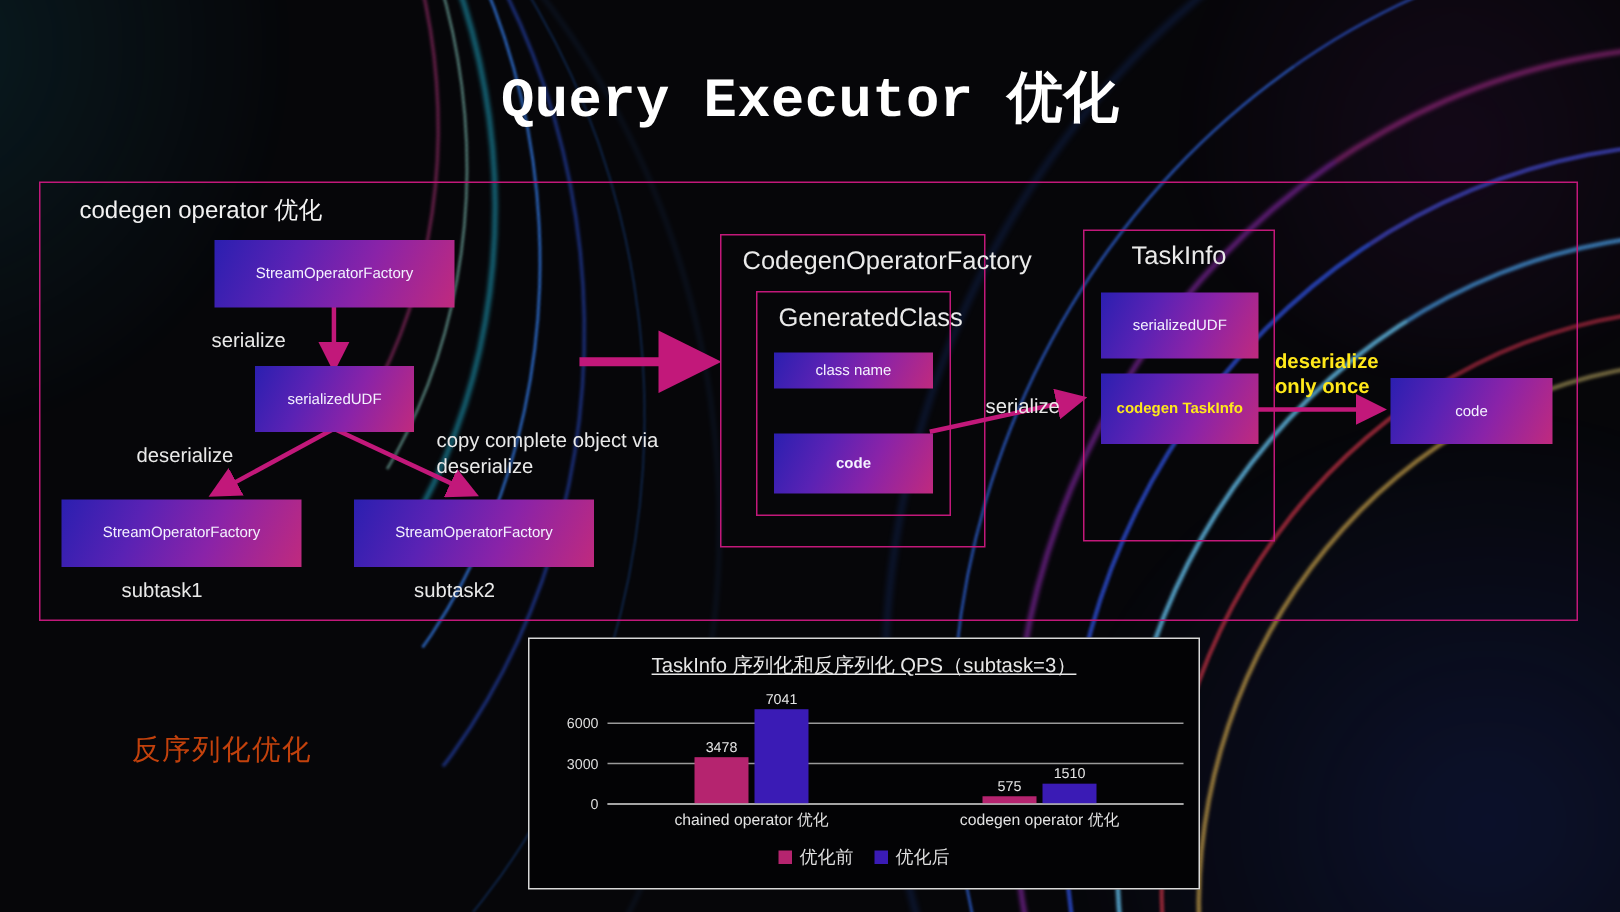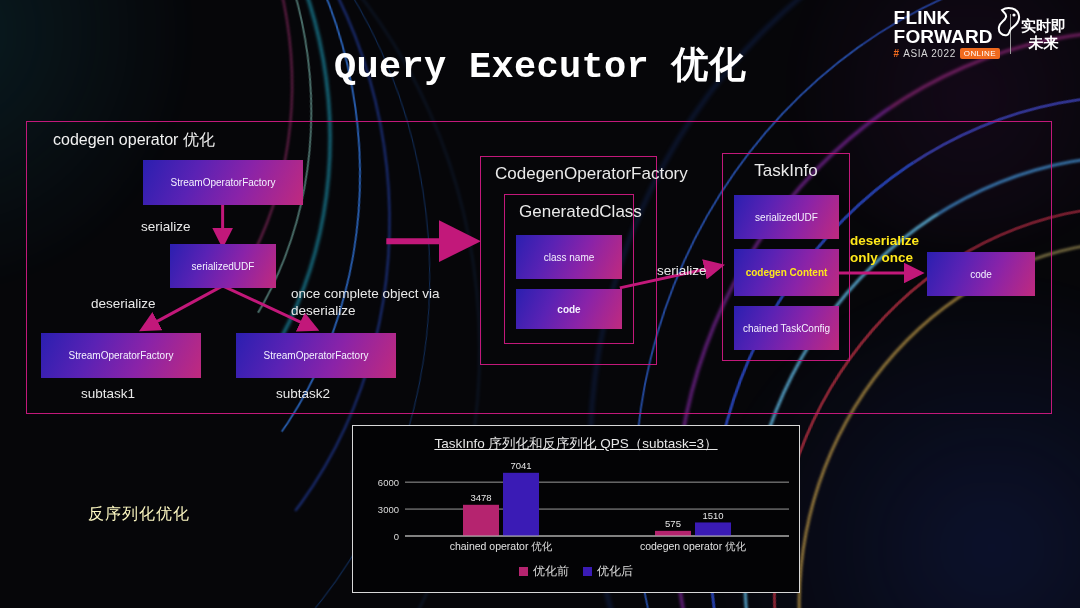--- a/index.html
+++ b/index.html
@@ -157,22 +157,22 @@
   #plot { position: absolute; left: 0; top: 32px; width: 448px; height: 100px; }
   #legend {
     position: absolute; left: 0; right: 0; bottom: 12px;
     display: flex; align-items: center; justify-content: center; gap: 14px;
     color: #dedede; font-size: 12px;
   }
   .legend-item { display: flex; align-items: center; gap: 5px; }
   .legend-swatch { width: 9px; height: 9px; display: inline-block; }
 
   #left-caption {
-    position: absolute; left: 88px; top: 504px;
-    color: #fef9c3; font-size: 16px; letter-spacing: 1px; z-index: 5;
+    position: absolute; left: 88px; top: 487px;
+    color: #c2410c; font-size: 19px; letter-spacing: 1px; z-index: 5;
   }
 </style>
 </head>
 <body>
 
 <div id="slide">
 
   <div class="bg-layer">
     <div class="streak tlglow"></div>
     <div class="streak tl1"></div>
@@ -188,40 +188,20 @@
     <div class="streak br2"></div>
     <div class="streak br3"></div>
     <div class="streak br4"></div>
     <div class="streak br5"></div>
     <div class="streak br6"></div>
     <div class="streak br7"></div>
   </div>
 
   <div id="page-title">Query Executor 优化</div>
 
-  <div id="logo">
-    <div class="logo-left">
-      <div class="logo-ff">FLINK</div>
-      <div class="logo-ff">FORWARD</div>
-      <div class="logo-sub">
-        <span class="logo-hash">#</span>
-        <span class="logo-asia">ASIA 2022</span>
-        <span class="logo-online">ONLINE</span>
-      </div>
-      <svg class="logo-squirrel" viewBox="0 0 34 34">
-        <path d="M12 6 C18 2, 28 4, 29 12 C30 19, 24 22, 21 25 C19 27, 20 30, 17 31 C12 32, 8 28, 9 23 C10 18, 15 17, 16 13 C17 10, 14 9, 12 6 Z" fill="none" stroke="#ffffff" stroke-width="2"></path>
-        <circle cx="24" cy="11" r="1.6" fill="#ffffff"></circle>
-      </svg>
-    </div>
-    <div class="logo-divider"></div>
-    <div class="logo-cn">
-      <div>实时即</div>
-      <div>未来</div>
-    </div>
-  </div>
 
   <div id="diagram-panel">
     <div id="diagram-title">codegen operator 优化</div>
 
     <svg class="arrows" viewBox="0 0 1026 293" preserveAspectRatio="none">
       <defs>
         <marker id="ah" markerWidth="7" markerHeight="7" refX="5.2" refY="3.5" orient="auto">
           <path d="M0,0 L7,3.5 L0,7 z" fill="#c2187a"></path>
         </marker>
       </defs>
@@ -236,43 +216,42 @@
 
       <line x1="594" y1="167" x2="694" y2="145" stroke="#c2187a" stroke-width="3" marker-end="url(#ah)"></line>
 
       <line x1="796" y1="152" x2="894" y2="152" stroke="#c2187a" stroke-width="3" marker-end="url(#ah)"></line>
     </svg>
 
     <div class="gbox" style="left:116px; top:38px; width:160px; height:45px;">StreamOperatorFactory</div>
     <div class="plain-label" style="left:114px; top:96px;">serialize</div>
     <div class="gbox" style="left:143px; top:122px; width:106px; height:44px;">serializedUDF</div>
     <div class="plain-label" style="left:64px; top:173px;">deserialize</div>
-    <div class="plain-label" style="left:264px; top:163px; width:170px;">once complete object via deserialize</div>
+    <div class="plain-label" style="left:264px; top:163px; width:170px;">copy complete object via deserialize</div>
     <div class="gbox" style="left:14px; top:211px; width:160px; height:45px;">StreamOperatorFactory</div>
     <div class="gbox" style="left:209px; top:211px; width:160px; height:45px;">StreamOperatorFactory</div>
     <div class="plain-label" style="left:54px; top:263px;">subtask1</div>
     <div class="plain-label" style="left:249px; top:263px;">subtask2</div>
 
     <div class="framebox left-title" style="left:453px; top:34px; width:177px; height:209px;">
       <div class="fb-title">CodegenOperatorFactory</div>
     </div>
     <div class="framebox left-title" style="left:477px; top:72px; width:130px; height:150px;">
       <div class="fb-title">GeneratedClass</div>
     </div>
-    <div class="gbox" style="left:489px; top:113px; width:106px; height:44px;">class name</div>
+    <div class="gbox" style="left:489px; top:113px; width:106px; height:24px;">class name</div>
     <div class="gbox bold" style="left:489px; top:167px; width:106px; height:40px;">code</div>
 
     <div class="plain-label" style="left:630px; top:140px;">serialize</div>
 
     <div class="framebox" style="left:695px; top:31px; width:128px; height:208px;">
       <div class="fb-title">TaskInfo</div>
     </div>
     <div class="gbox" style="left:707px; top:73px; width:105px; height:44px;">serializedUDF</div>
-    <div class="gbox yellow" style="left:707px; top:127px; width:105px; height:47px;">codegen Content</div>
-    <div class="gbox" style="left:707px; top:184px; width:105px; height:44px;">chained TaskConfig</div>
+    <div class="gbox yellow" style="left:707px; top:127px; width:105px; height:47px;">codegen TaskInfo</div>
 
     <div class="plain-label yellow" style="left:823px; top:110px; width:80px;">deserialize only once</div>
 
     <div class="gbox" style="left:900px; top:130px; width:108px; height:44px;">code</div>
   </div>
 
   <div id="left-caption">反序列化优化</div>
 
   <div id="chart-panel">
     <div id="chart-title">TaskInfo 序列化和反序列化 QPS（subtask=3）</div>

